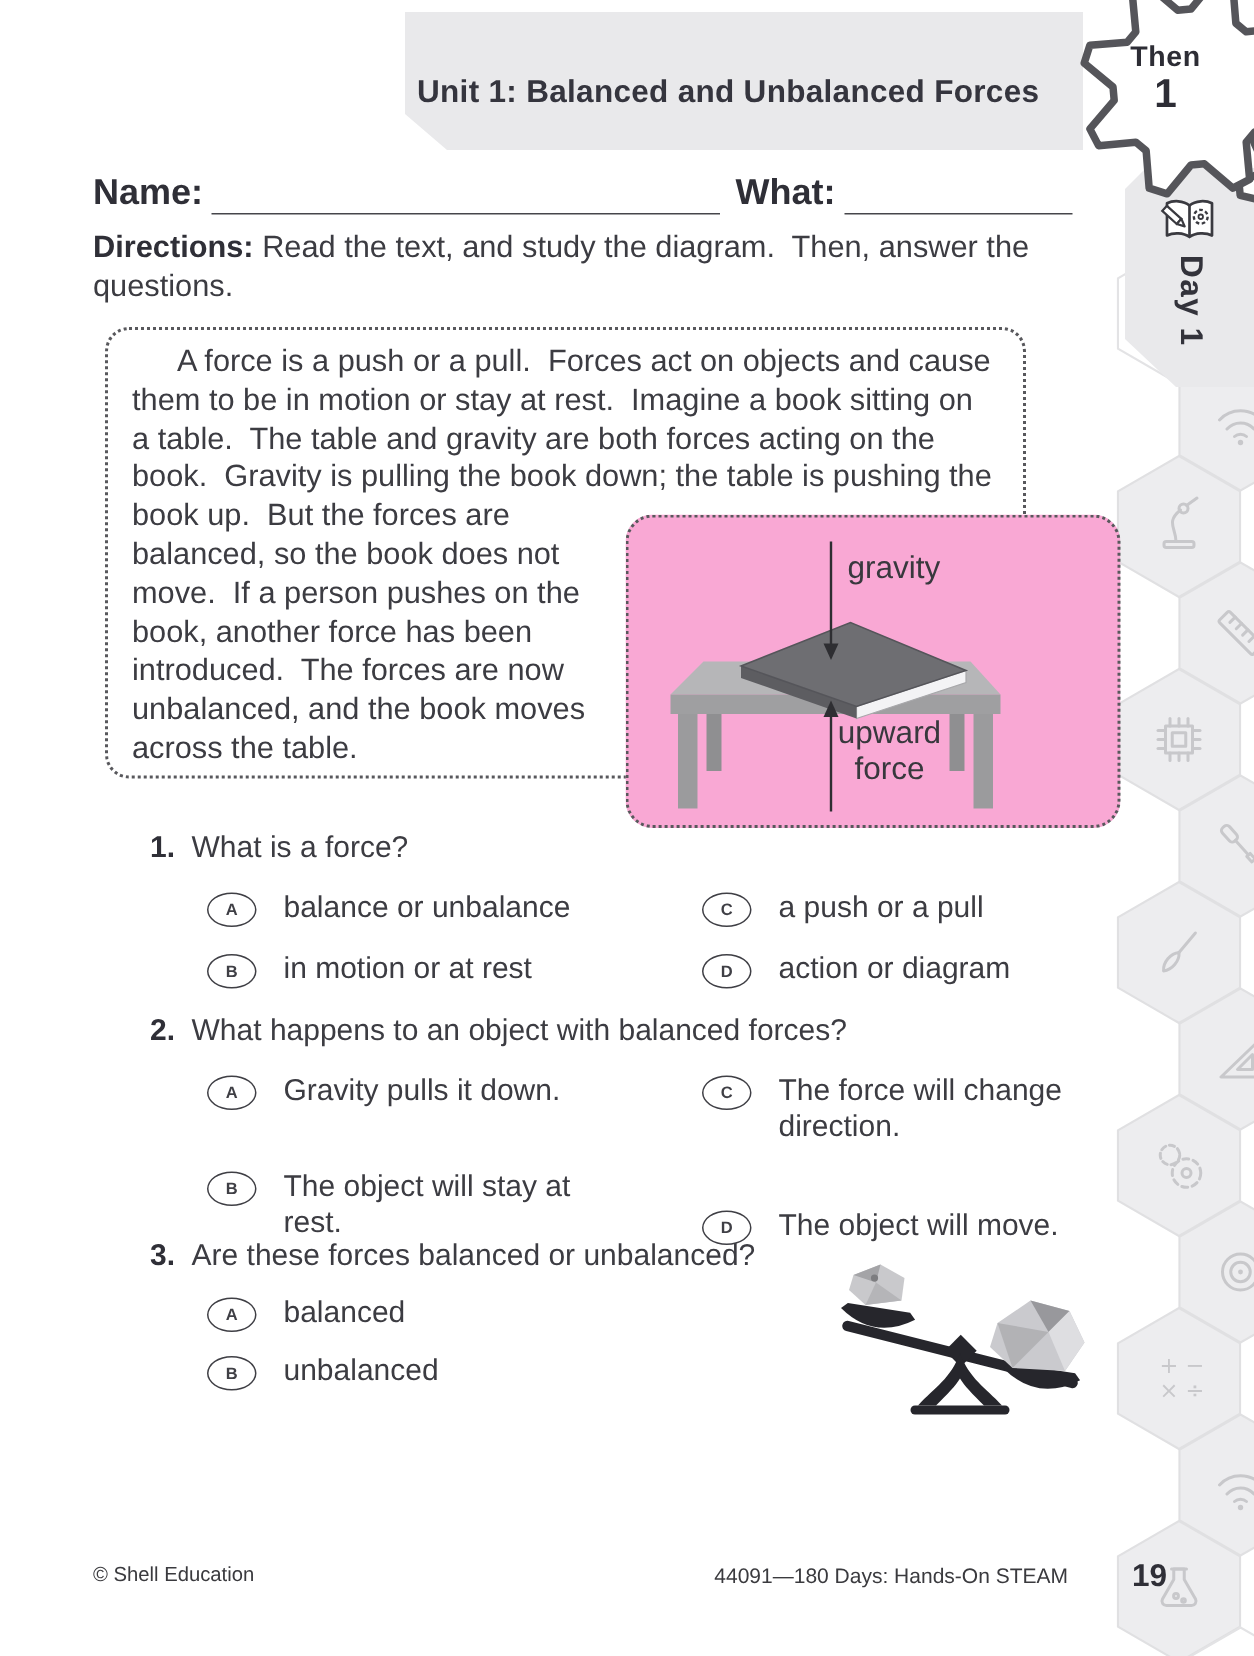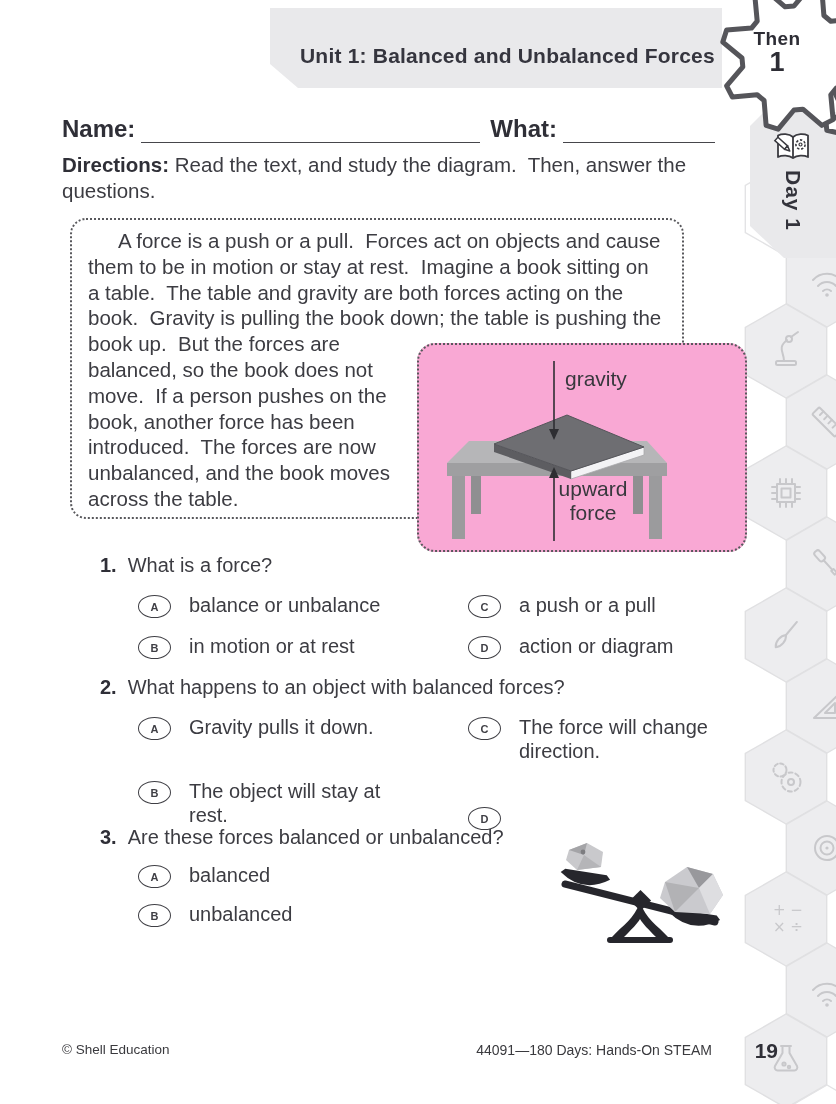--- a/index.html
+++ b/index.html
@@ -1,21 +1,21 @@
 <!DOCTYPE html>
 <html><head>
 <meta charset="utf-8">
 <style>
   html,body{margin:0;padding:0;background:#fff;}
   .page{position:relative;width:836px;height:1104px;background:#ffffff;overflow:hidden;
         font-family:"Liberation Sans",sans-serif;color:#3c3c42;}
   
-  .banner{position:absolute;left:270px;top:8px;width:452px;height:80px;background:#e9e9eb;
+  .banner{position:absolute;left:270px;top:8px;width:452px;height:92px;background:#e9e9eb;
           clip-path:polygon(0 0,100% 0,100% 100%,28px 100%,0 calc(100% - 24px));
-          display:flex;align-items:center;padding-left:30px;box-sizing:border-box;z-index:1;}
+          display:flex;align-items:center;padding-left:8px;box-sizing:border-box;z-index:1;}
   .banner h1{margin:0;font-size:21px;font-weight:700;color:#35353e;letter-spacing:.2px;padding-top:16px;}
   .gear-svg{position:absolute;left:690px;top:-22px;z-index:4;}
   .week-badge{position:absolute;left:735px;top:28px;width:84px;text-align:center;z-index:5;color:#2d2d35;}
   .week-badge .wk{font-size:19px;font-weight:700;letter-spacing:.4px;}
   .week-badge .num{font-size:27px;font-weight:700;line-height:.95;}
   .day-tab{position:absolute;right:0;top:112px;width:86px;height:146px;background:#e9e9eb;z-index:3;
            clip-path:polygon(0 14px,14px 0,100% 0,100% 100%,34px 100%,0 calc(100% - 32px));
            display:flex;flex-direction:column;align-items:center;}
   .day-tab .tab-icon{margin-top:18px;}
   .day-label{margin-top:6px;writing-mode:vertical-rl;font-size:21px;font-weight:700;color:#33333b;letter-spacing:1px;}
@@ -270,20 +270,21 @@
       <div class="opt">
           <span class="bubble">C</span>
           <span class="w215">The force will change direction.</span>
         </div>
       <div class="opt">
           <span class="bubble">B</span>
           <span class="w205">The object will stay at rest.</span>
         </div>
       <div class="opt mt26">
           <span class="bubble">D</span>
+          <span>The object will move.</span>
         </div>
     </div>
   </div>
 
   <div class="question q3">
     <div class="qhead">
       <span class="qnum">3.</span>
       <span>Are these forces balanced or unbalanced?</span>
     </div>
     <div class="opts1col">

